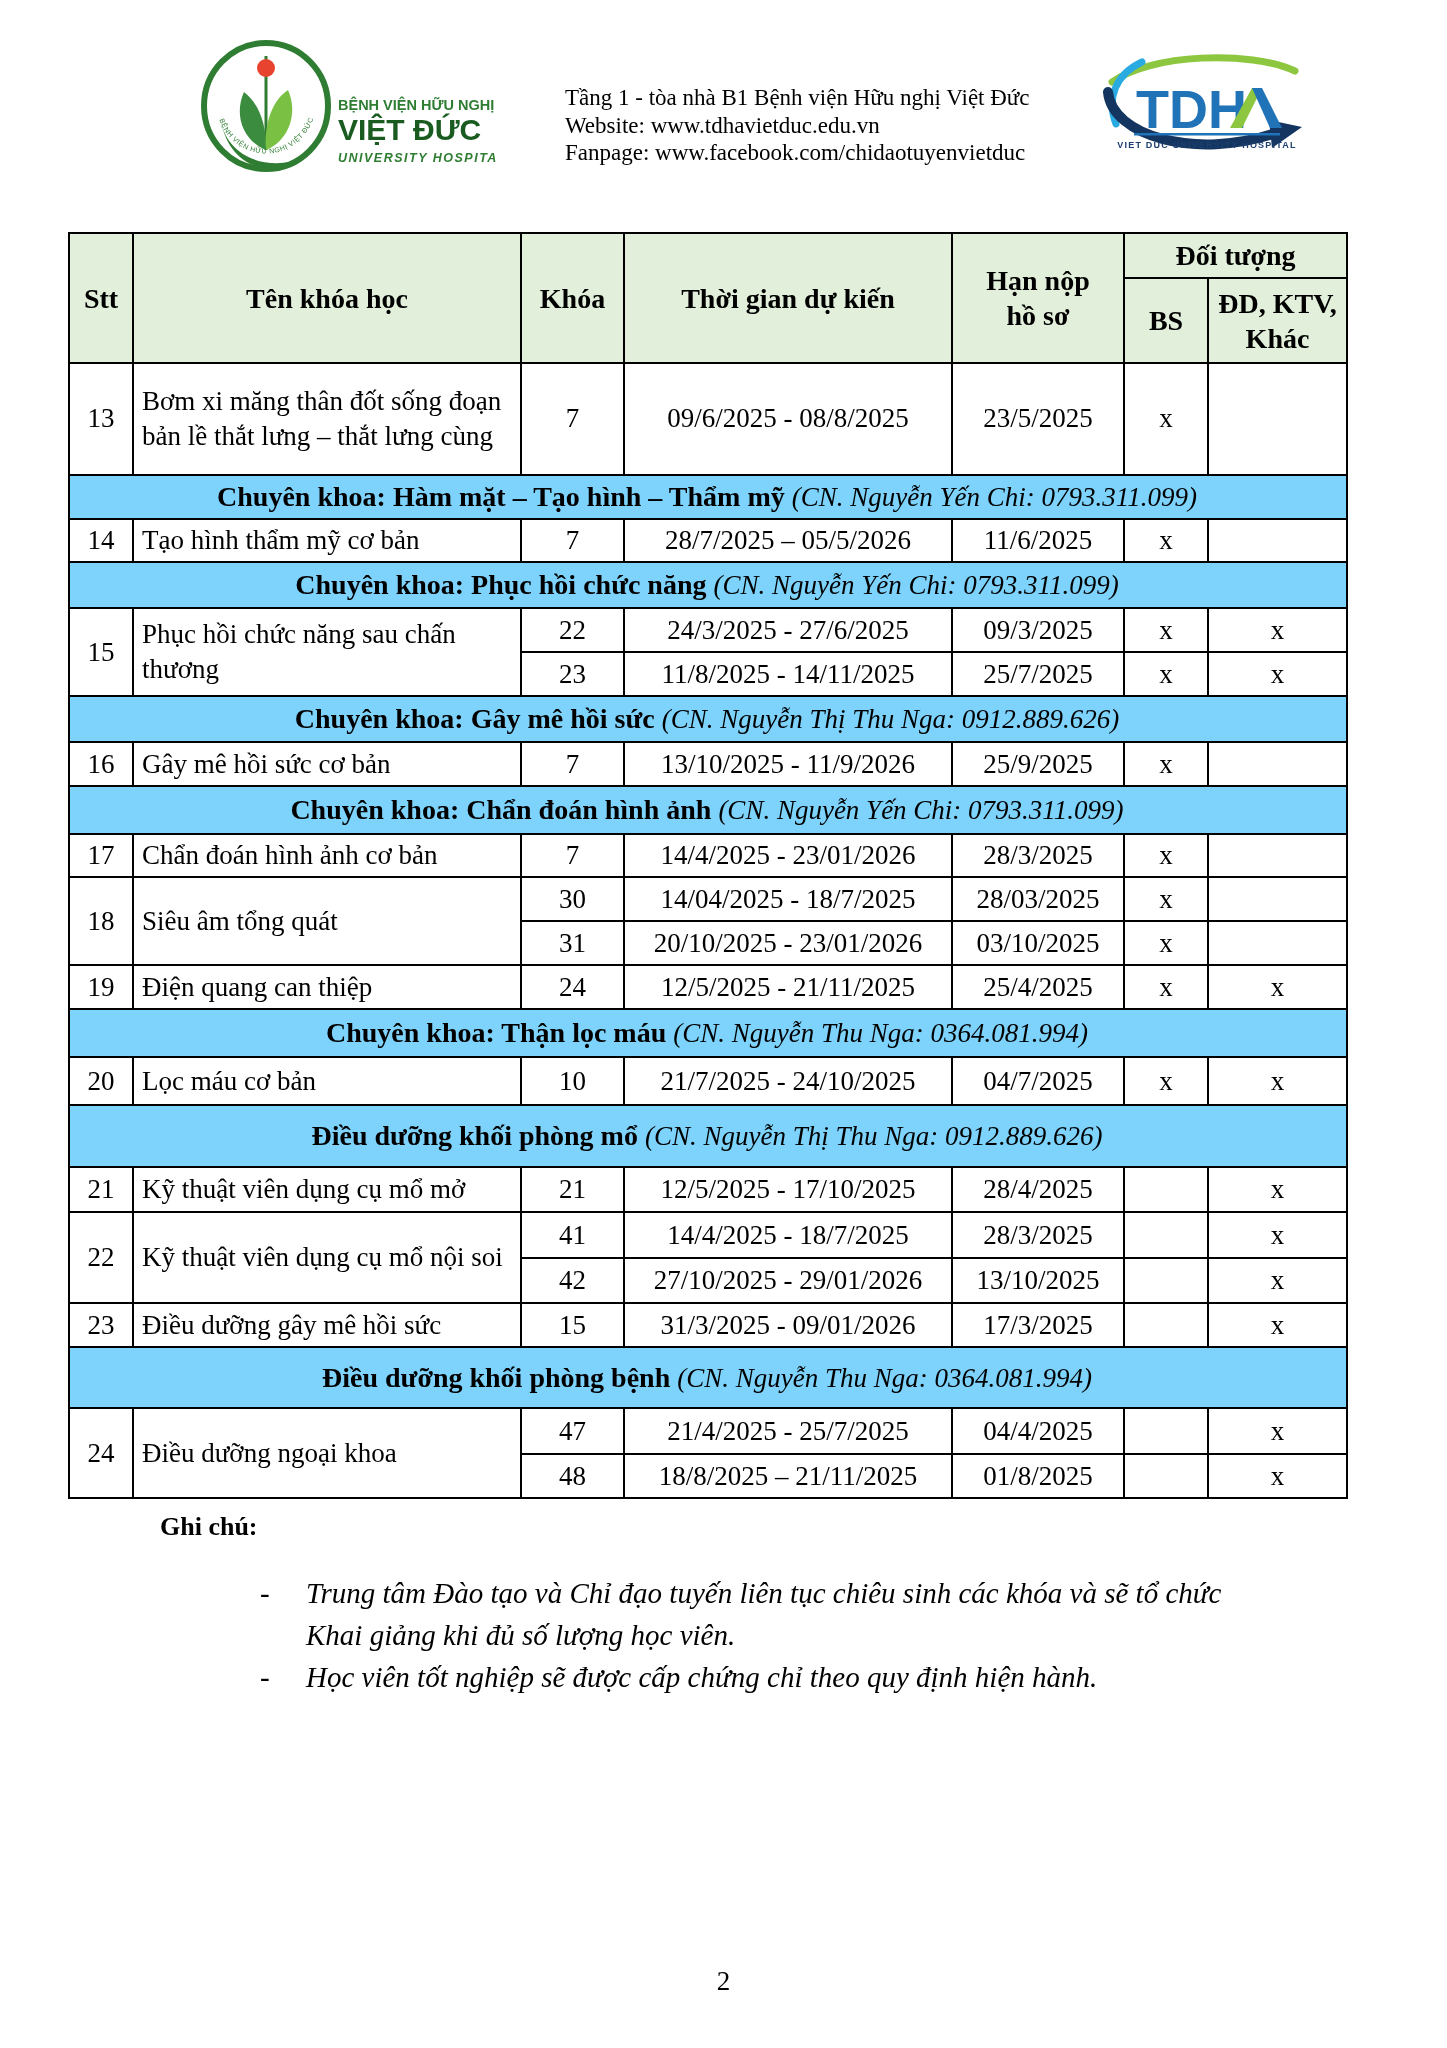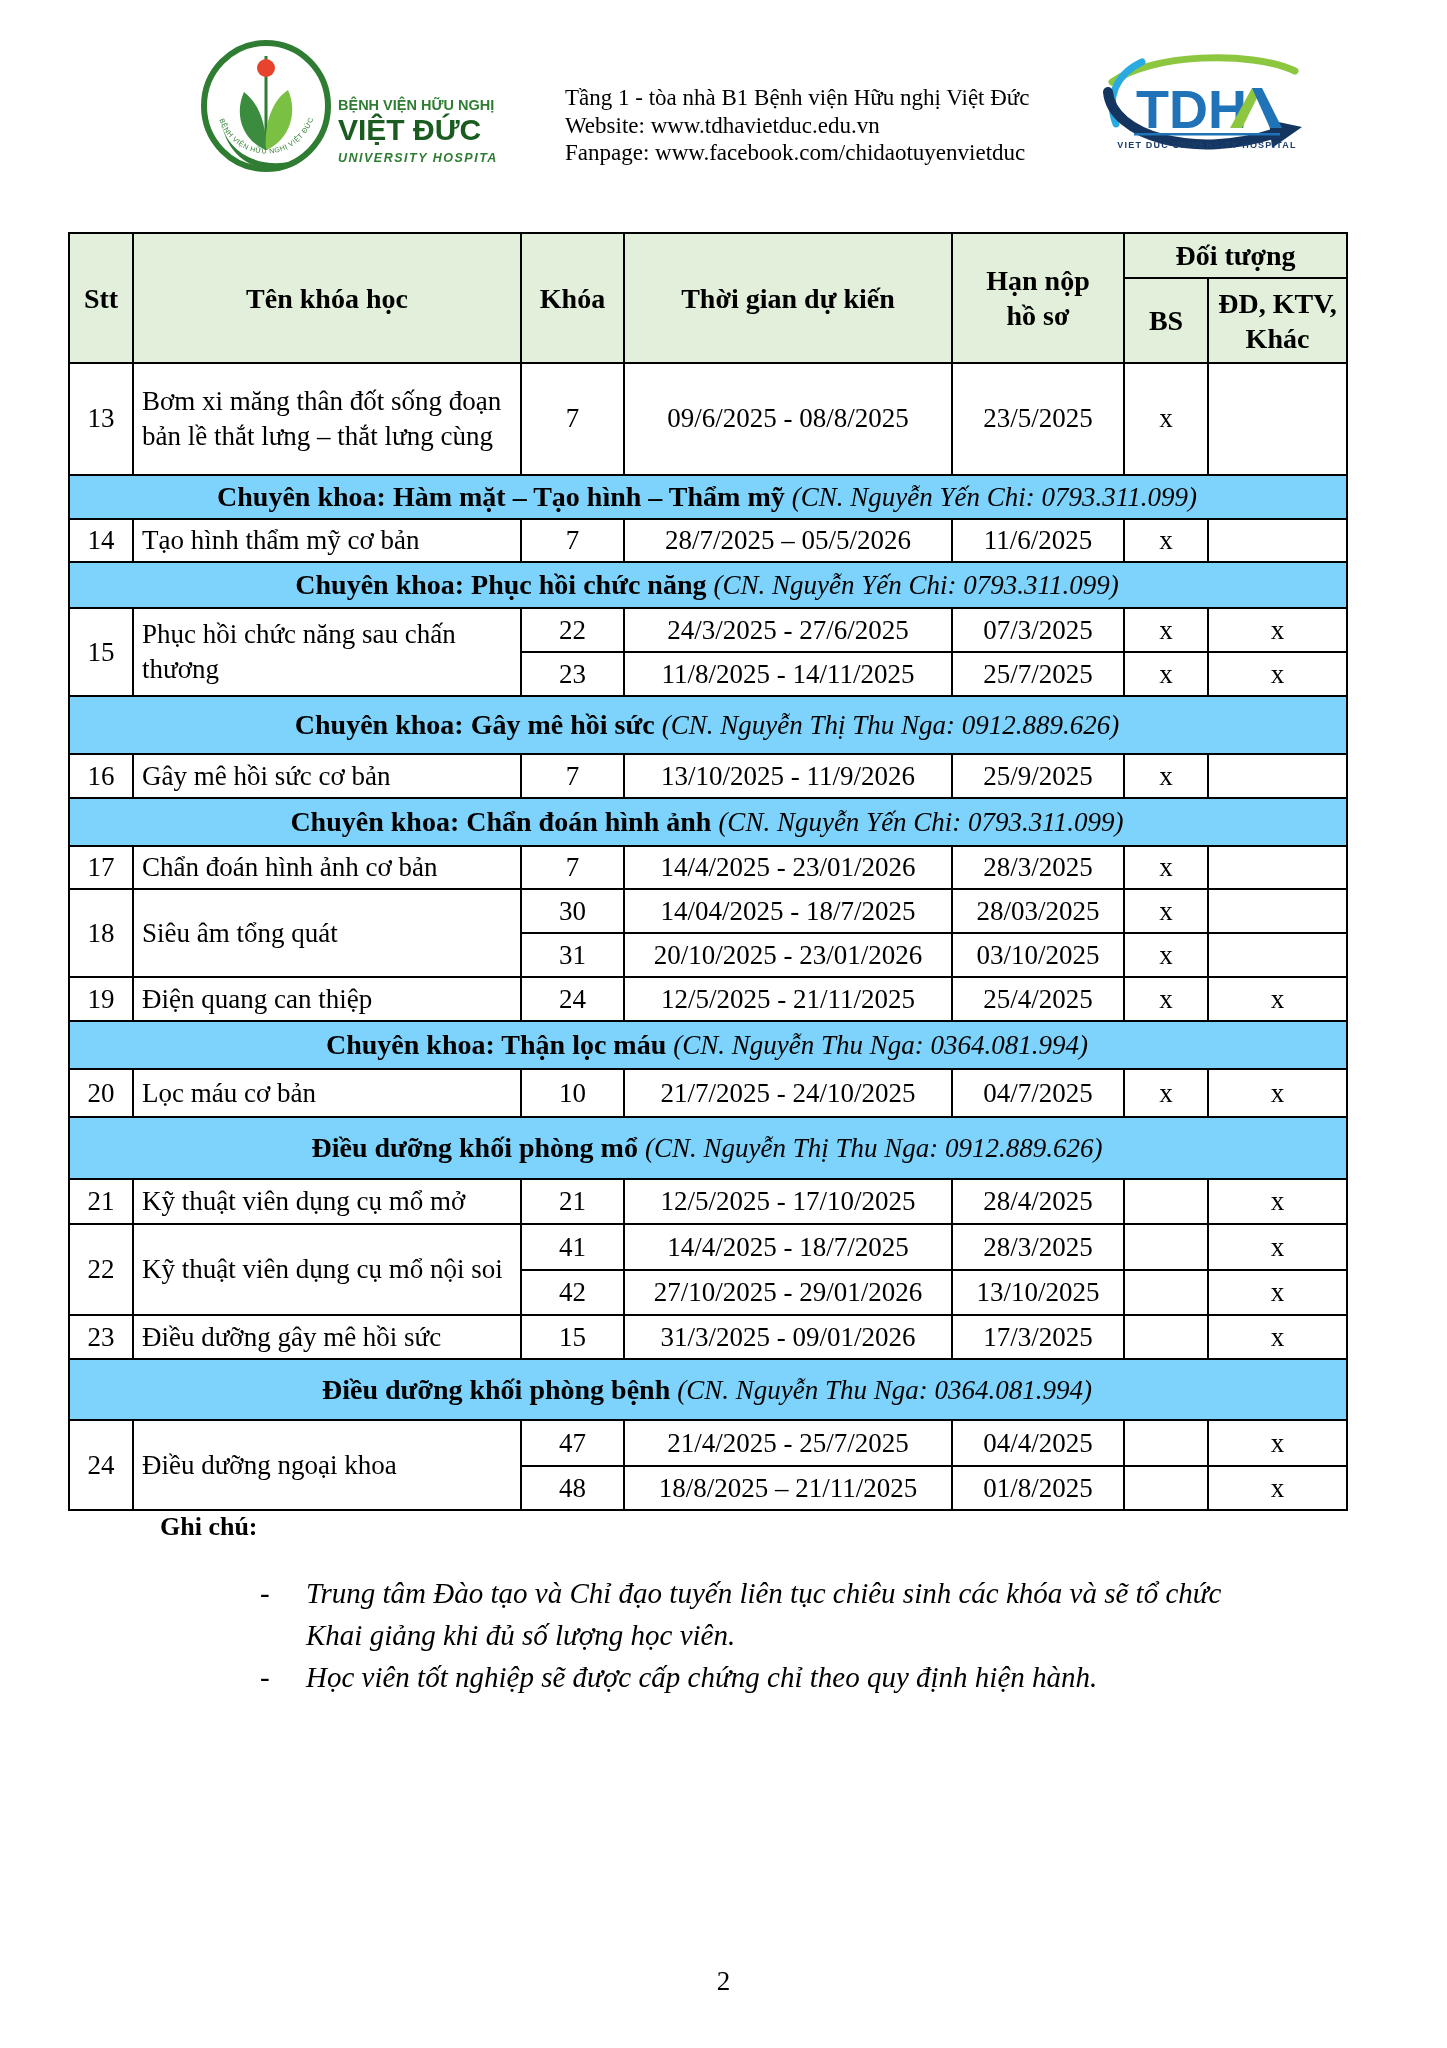--- a/index.html
+++ b/index.html
@@ -132,32 +132,32 @@
           <td class="cell c-dd"></td>
         </tr>
         <tr style="height: 46px;">
           <td colspan="7" class="section-cell"><span class="sec-b">Chuyên khoa: Phục hồi chức năng </span><span class="sec-i">(CN. Nguyễn Yến Chi: 0793.311.099)</span></td>
         </tr>
         <tr style="height: 44px;">
           <td class="cell c-stt" rowspan="2">15</td>
           <td class="cell c-name" rowspan="2">Phục hồi chức năng sau chấn thương</td>
           <td class="cell c-khoa">22</td>
           <td class="cell c-time">24/3/2025 - 27/6/2025</td>
-          <td class="cell c-deadline">07/3/2025</td>
+          <td class="cell c-deadline">09/3/2025</td>
           <td class="cell c-bs">x</td>
           <td class="cell c-dd">x</td>
         </tr>
         <tr style="height: 44px;">
           <td class="cell c-khoa">23</td>
           <td class="cell c-time">11/8/2025 - 14/11/2025</td>
           <td class="cell c-deadline">25/7/2025</td>
           <td class="cell c-bs">x</td>
           <td class="cell c-dd">x</td>
         </tr>
-        <tr style="height: 58px; margin-left: 27px;">
+        <tr style="height: 46px; margin-left: 27px;">
           <td colspan="7" class="section-cell"><span class="sec-b">Chuyên khoa: Gây mê hồi sức </span><span class="sec-i">(CN. Nguyễn Thị Thu Nga: 0912.889.626)</span></td>
         </tr>
         <tr style="height: 44px;">
           <td class="cell c-stt" rowspan="1">16</td>
           <td class="cell c-name" rowspan="1">Gây mê hồi sức cơ bản</td>
           <td class="cell c-khoa">7</td>
           <td class="cell c-time">13/10/2025 - 11/9/2026</td>
           <td class="cell c-deadline">25/9/2025</td>
           <td class="cell c-bs">x</td>
           <td class="cell c-dd"></td>

